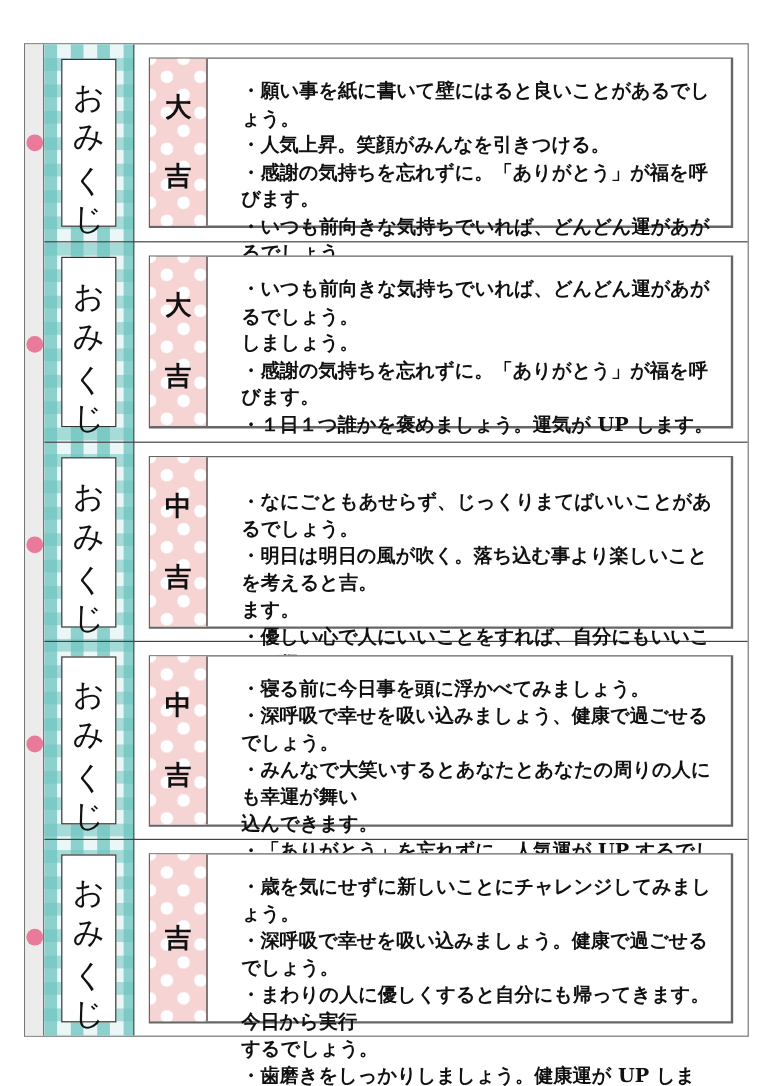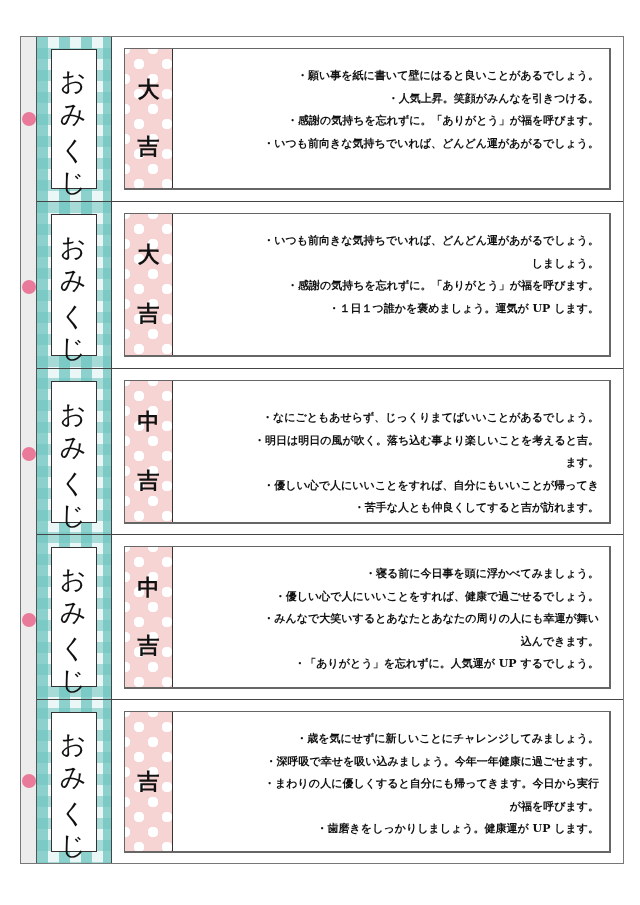--- a/index.html
+++ b/index.html
@@ -17,21 +17,21 @@
   .dot{position:absolute;left:1px;width:14px;height:14px;border-radius:50%;background:#e97a9a;}
   .label-box{position:absolute;left:30px;width:46px;background:#fff;border:1px solid #333;box-sizing:border-box;display:flex;align-items:center;justify-content:center;}
   .label-text{writing-mode:vertical-rl;font-size:26px;letter-spacing:4px;color:#111;}
   .card{position:absolute;left:103px;right:12px;border:1px solid #666;box-sizing:border-box;background:#fff;border-right-width:2px;border-bottom-width:2px;}
   .fortune{position:absolute;left:0;top:0;bottom:0;width:48px;border-right:1px solid #333;
     background-color:#f7d4d4;
     background-image:radial-gradient(circle, #fff 5px, transparent 5.5px),radial-gradient(circle,#fff 5px,transparent 5.5px);
     background-size:28px 30px,28px 30px;background-position:0 0,14px 15px;
     display:flex;flex-direction:column;align-items:center;justify-content:space-around;padding:12px 0;box-sizing:border-box;}
   .fortune span{font-size:22px;font-weight:bold;color:#111;}
-  .text{position:absolute;left:76px;right:10px;font-size:11px;line-height:22.5px;color:#111;font-weight:bold;text-align:right;}
+  .text{position:absolute;left:76px;right:10px;font-size:16px;line-height:22.5px;color:#111;font-weight:bold;}
   .text div{text-indent:0;}
 </style>
 </head>
 <body>
 
 <div class="sheet">
   <div class="strip"></div>
   <div class="gingham"></div>
 
   <div class="row-divider" style="top:164px"></div>
@@ -102,39 +102,39 @@
     <div class="label-box" style="top:12px;height:140px">
         <span class="label-text">おみくじ</span>
       </div>
     <div class="card" style="top:11px;height:143px">
       <div class="fortune">
           <span>中</span>
           <span>吉</span>
         </div>
       <div class="text" style="top:16px">
         <div>・寝る前に今日事を頭に浮かべてみましょう。</div>
-        <div>・優しい心で人にいいことをすれば、健康で過ごせるでしょう。</div>
+        <div>・深呼吸で幸せを吸い込みましょう、健康で過ごせるでしょう。</div>
         <div>・みんなで大笑いするとあなたとあなたの周りの人にも幸運が舞い</div>
         <div>込んできます。</div>
         <div>・「ありがとう」を忘れずに。人気運が UP するでしょう。</div>
       </div>
     </div>
   </div>
 
   <div class="row" style="top:663px;height:164px">
     <div class="dot" style="top:74px"></div>
     <div class="label-box" style="top:12px;height:140px">
         <span class="label-text">おみくじ</span>
       </div>
     <div class="card" style="top:11px;height:142px">
       <div class="fortune" style="justify-content:center">
           <span>吉</span>
         </div>
       <div class="text" style="top:16px">
         <div>・歳を気にせずに新しいことにチャレンジしてみましょう。</div>
-        <div>・深呼吸で幸せを吸い込みましょう。今年一年健康に過ごせます。</div>
+        <div>・深呼吸で幸せを吸い込みましょう。健康で過ごせるでしょう。</div>
         <div>・まわりの人に優しくすると自分にも帰ってきます。今日から実行</div>
-        <div>が福を呼びます。</div>
+        <div>するでしょう。</div>
         <div>・歯磨きをしっかりしましょう。健康運が UP します。</div>
       </div>
     </div>
   </div>
 </div>
 
 </body></html>

